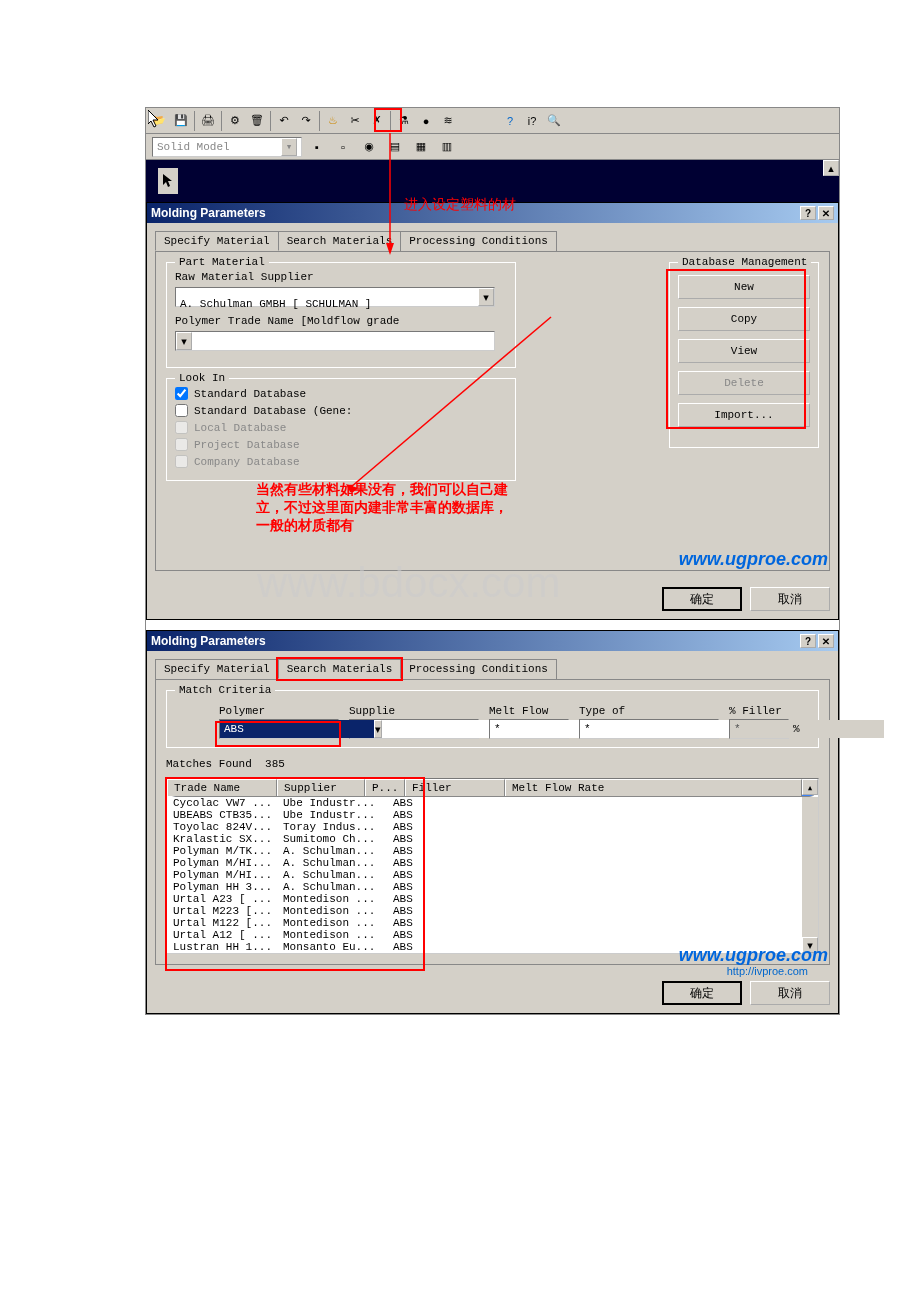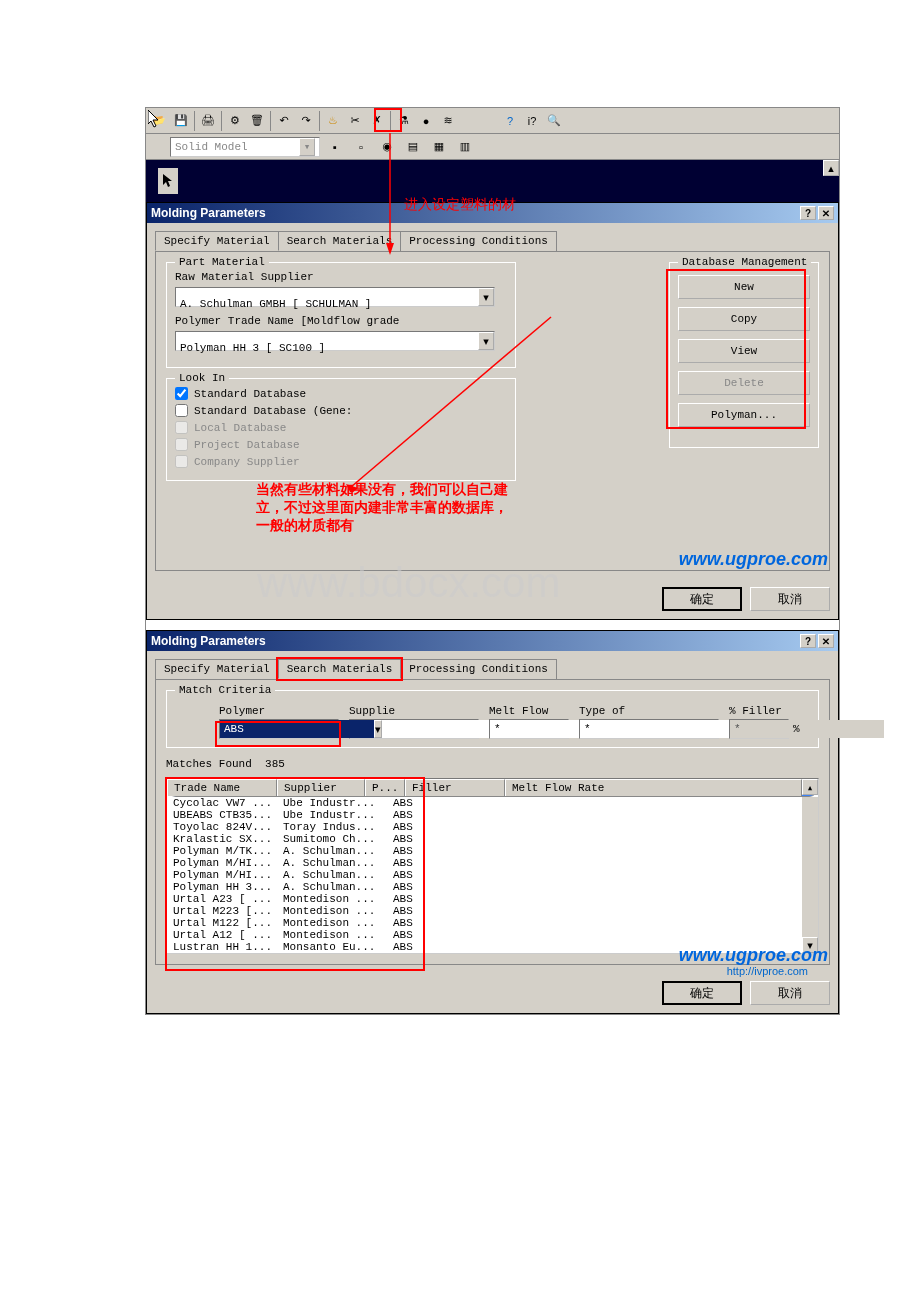--- a/index.html
+++ b/index.html
@@ -5,21 +5,21 @@
     * { margin: 0; padding: 0; box-sizing: border-box; }
     body { background: #fff; font-family: "MS Sans Serif", Tahoma, sans-serif; font-size: 11px; }
     .page { width: 920px; height: 1302px; position: relative; background: #fff; }
     .app-area { position: absolute; left: 145px; top: 107px; width: 695px; border: 1px solid #888; }
     
     .toolbar { background: #d4d0c8; height: 26px; display: flex; align-items: center; padding: 2px; border-bottom: 1px solid #888; position: relative; }
     .toolbar-sep { width: 1px; height: 20px; background: #888; margin: 0 2px; }
     .tb-btn { width: 22px; height: 22px; display: flex; align-items: center; justify-content: center; cursor: pointer; }
     .red-box { border: 2px solid #f00; position: absolute; }
     
-    .toolbar2 { background: #d4d0c8; height: 26px; display: flex; align-items: center; padding: 2px 24px; border-bottom: 1px solid #888; gap: 4px; }
+    .toolbar2 { background: #d4d0c8; height: 26px; display: flex; align-items: center; padding: 2px 6px; border-bottom: 1px solid #888; gap: 4px; }
     .dropdown { background: #fff; border: 1px inset #ccc; height: 20px; display: flex; align-items: center; padding: 0 4px; color: #888; font-family: "Courier New", monospace; font-size: 11px; }
     .dd-arrow { width: 16px; height: 18px; background: #d4d0c8; border: 1px outset #fff; display: flex; align-items: center; justify-content: center; margin-left: auto; }
     
     .dark-area { background: #000033; height: 42px; position: relative; }
     .scroll-top { position: absolute; right: 0; top: 0; width: 16px; height: 16px; background: #d4d0c8; border: 1px outset #fff; display: flex; align-items: center; justify-content: center; }
     
     .annotation-red { color: #f00; font-size: 14px; font-weight: normal; position: absolute; }
     
     .dialog { background: #d4d0c8; border: 1px solid #000; }
     .dialog-title { background: linear-gradient(to right, #0a246a, #a6caf0); color: #fff; height: 20px; display: flex; align-items: center; padding: 0 4px; font-weight: bold; font-size: 12px; }
@@ -156,21 +156,20 @@
       <div class="tab-content" style="height:320px;">
         <div class="fieldset" style="width:350px;">
           <div class="fieldset-legend">Part Material</div>
           <span class="label">Raw Material Supplier</span>
           <div class="combo">
             <input value="A. Schulman GMBH [ SCHULMAN ]" style="">
             <div class="combo-btn">▾</div>
           </div>
           <span class="label">Polymer Trade Name [Moldflow grade</span>
           <div class="combo">
-            <input value="Polyman HH 3 [ SC100 ]" style="">
             <div class="combo-btn">▾</div>
           </div>
         </div>
 
         <div class="fieldset" style="width:350px;">
           <div class="fieldset-legend">Look In</div>
           <div class="checkbox-row">
               <input type="checkbox" checked="" style="">
               <span>Standard Database</span>
             </div>
@@ -181,33 +180,33 @@
           <div class="checkbox-row disabled">
               <input type="checkbox" disabled="" style="">
               <span>Local Database</span>
             </div>
           <div class="checkbox-row disabled">
               <input type="checkbox" disabled="" style="">
               <span>Project Database</span>
             </div>
           <div class="checkbox-row disabled">
               <input type="checkbox" disabled="" style="">
-              <span>Company Supplier</span>
+              <span>Company Database</span>
             </div>
         </div>
 
         <div class="db-mgmt">
           <div class="fieldset" style="padding:12px 8px;">
             <div class="fieldset-legend">Database Management</div>
             <div class="red-box" style="left:-4px; top:6px; width:140px; height:160px;"></div>
             <button class="btn">New</button>
             <button class="btn">Copy</button>
             <button class="btn">View</button>
             <button class="btn disabled">Delete</button>
-            <button class="btn">Polyman...</button>
+            <button class="btn">Import...</button>
           </div>
         </div>
 
         <svg class="arrow-svg" style="left:190px; top:60px; width:210px; height:180px;">
           <line x1="205" y1="5" x2="5" y2="175" stroke="#f00" stroke-width="1.5"></line>
           <path d="M0,172 L5,182 L12,176 Z" fill="#f00"></path>
         </svg>
         <div class="annotation-red" style="left:100px; top:228px; width:260px; line-height:1.3;font-weight:bold;">当然有些材料如果没有，我们可以自己建立，不过这里面内建非常丰富的数据库，一般的材质都有</div>
       </div>
 

